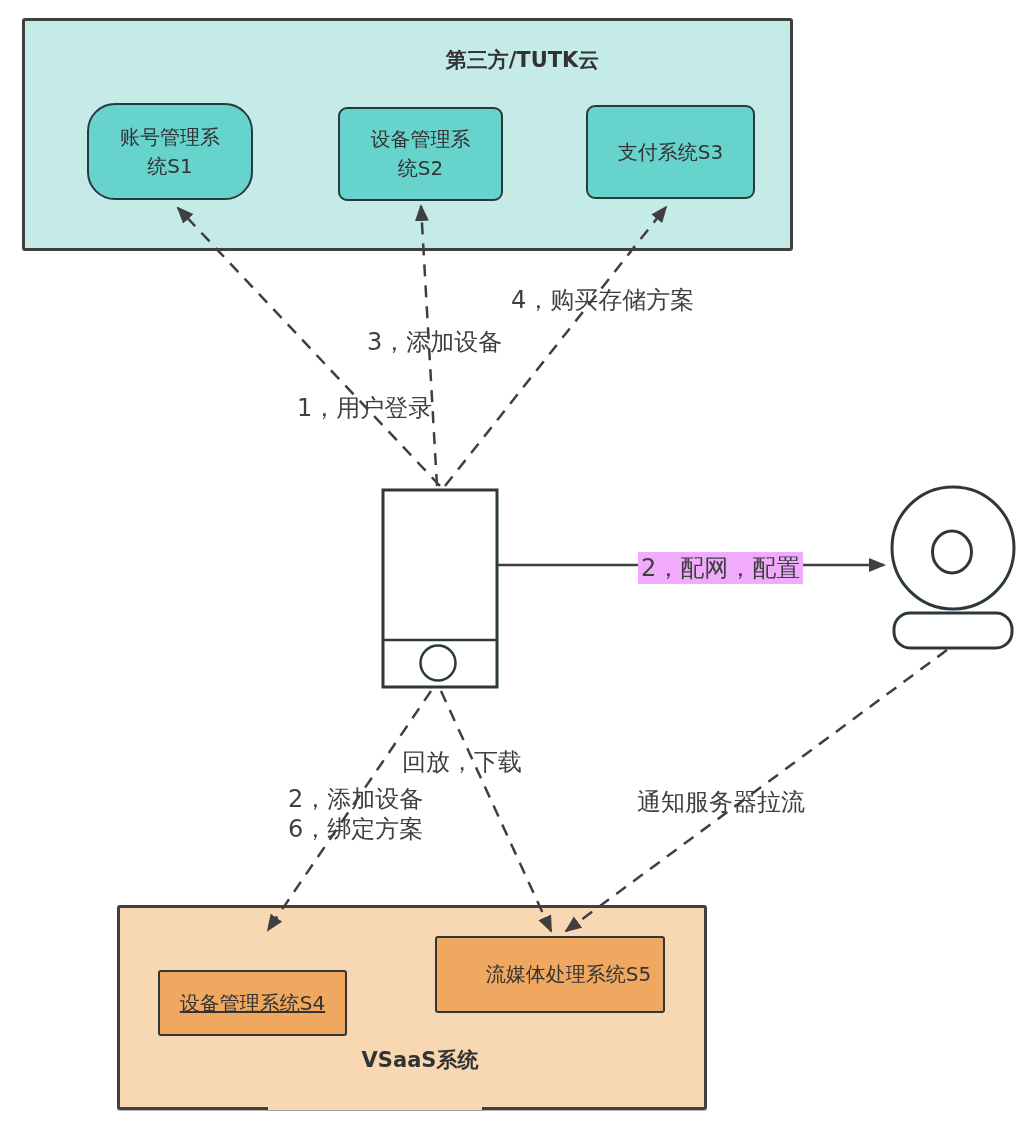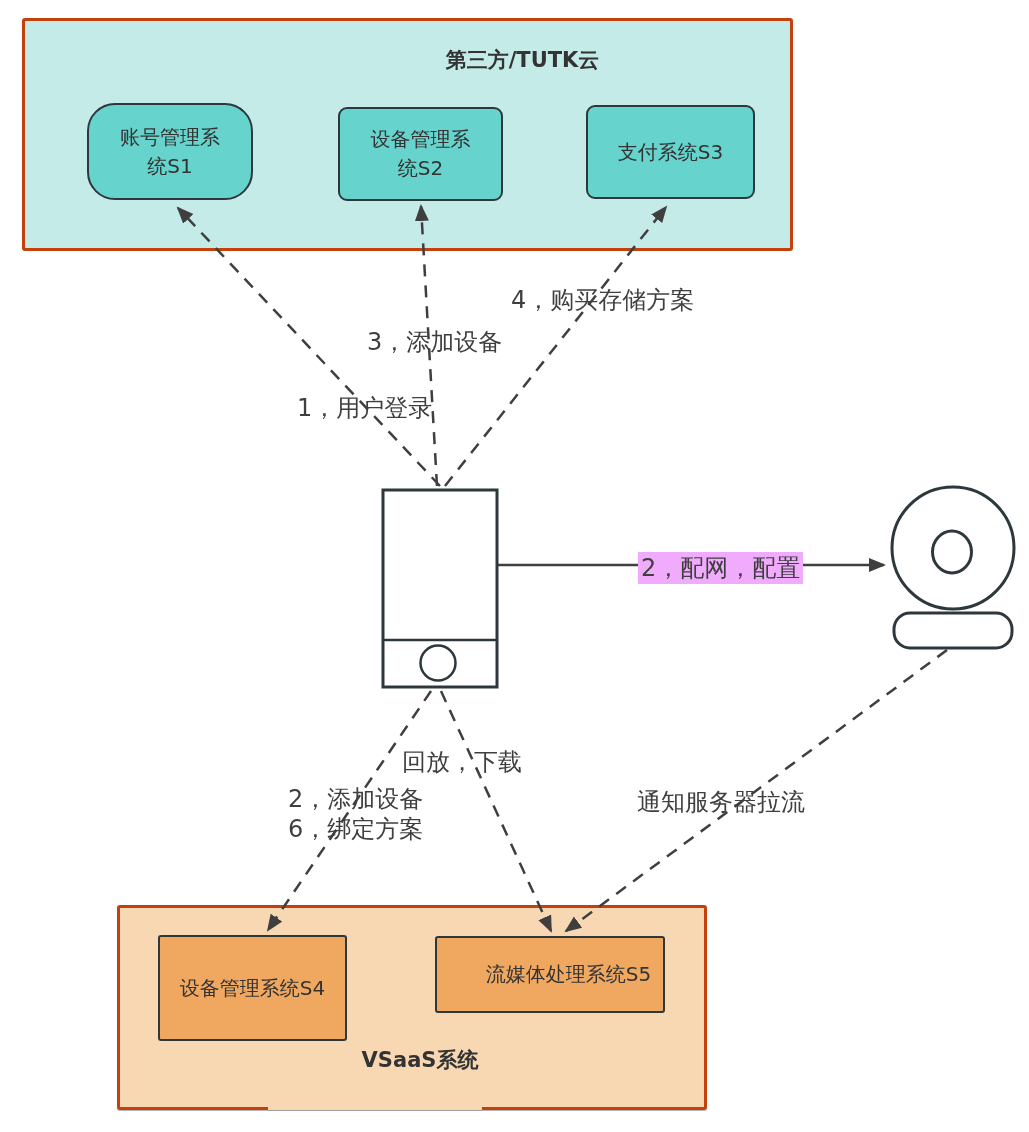--- a/index.html
+++ b/index.html
@@ -12,21 +12,21 @@
     position: relative;
     width: 1029px;
     height: 1132px;
     background: #ffffff;
     overflow: hidden;
   }
   
   .group-box {
     position: absolute;
     box-sizing: border-box;
-    border: 3px solid #c2410c;
+    border: 3px solid #404040;
     border-radius: 3px;
     z-index: 1;
   }
   #cloud-container {
     left: 22px; top: 18px;
     width: 771px; height: 233px;
     background: #c5ebe8;
   }
   #vsaas-container {
     left: 117px; top: 905px;
@@ -66,21 +66,21 @@
     color: #333333;
     white-space: pre-line;
     line-height: 1.45;
     z-index: 2;
   }
   .node.teal   { background: #66d3cd; border-radius: 9px; }
   .node.orange { background: #f0a860; border-radius: 3px; }
   #node-s1 { left: 87px;  top: 103px; width: 166px; height: 97px; border-radius: 28px; }
   #node-s2 { left: 338px; top: 107px; width: 165px; height: 94px; }
   #node-s3 { left: 586px; top: 105px; width: 169px; height: 94px; }
-  #node-s4 { left: 158px; top: 935px; width: 189px; height: 106px; }
+  #node-s4 { left: 158px; top: 970px; width: 189px; height: 66px; text-decoration: underline; }
   #node-s5 { left: 435px; top: 936px; width: 230px; height: 77px; padding-left: 37px; }
   
   #wires {
     position: absolute;
     left: 0; top: 0;
     z-index: 3;
     pointer-events: none;
   }
   
   .edge-label {

